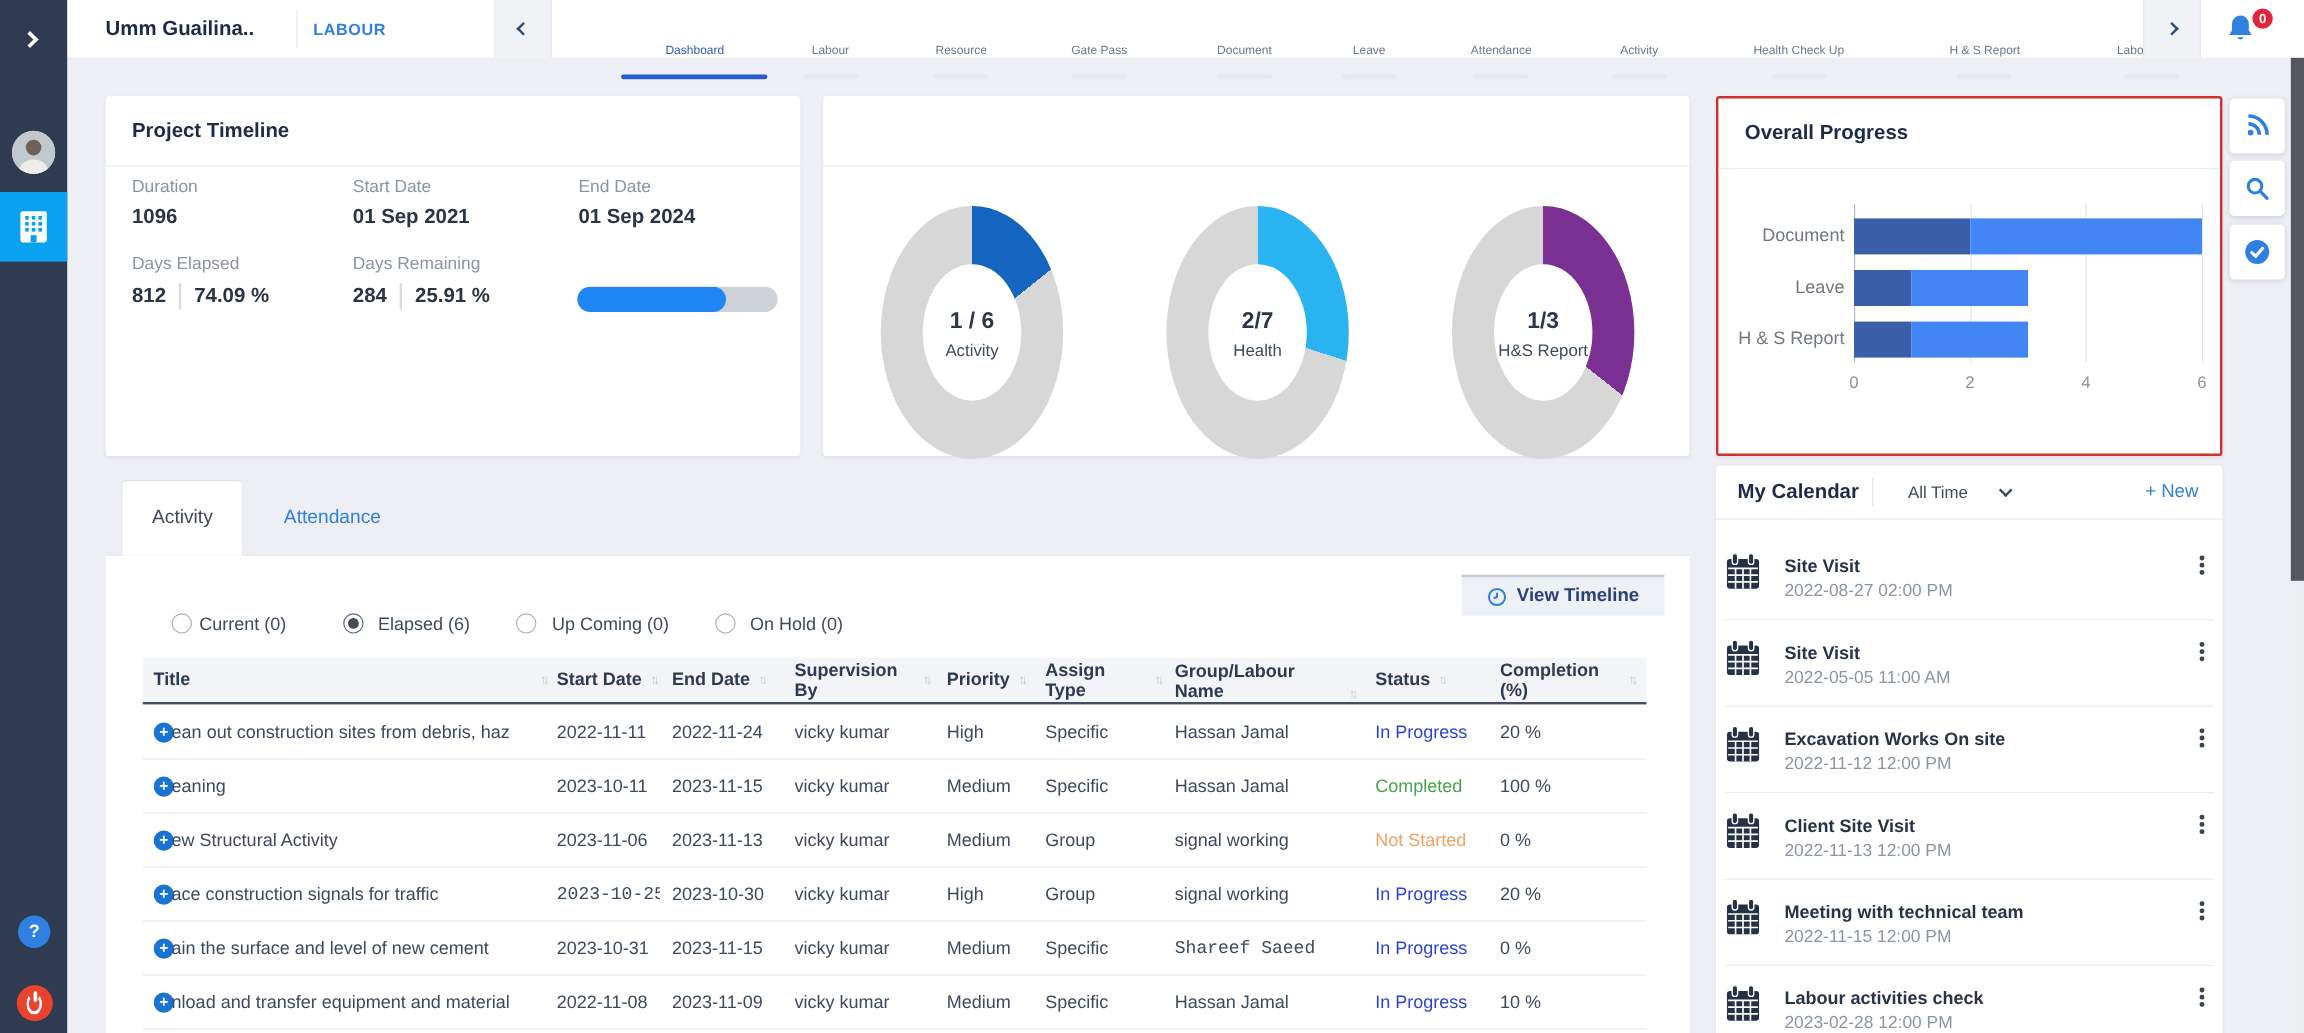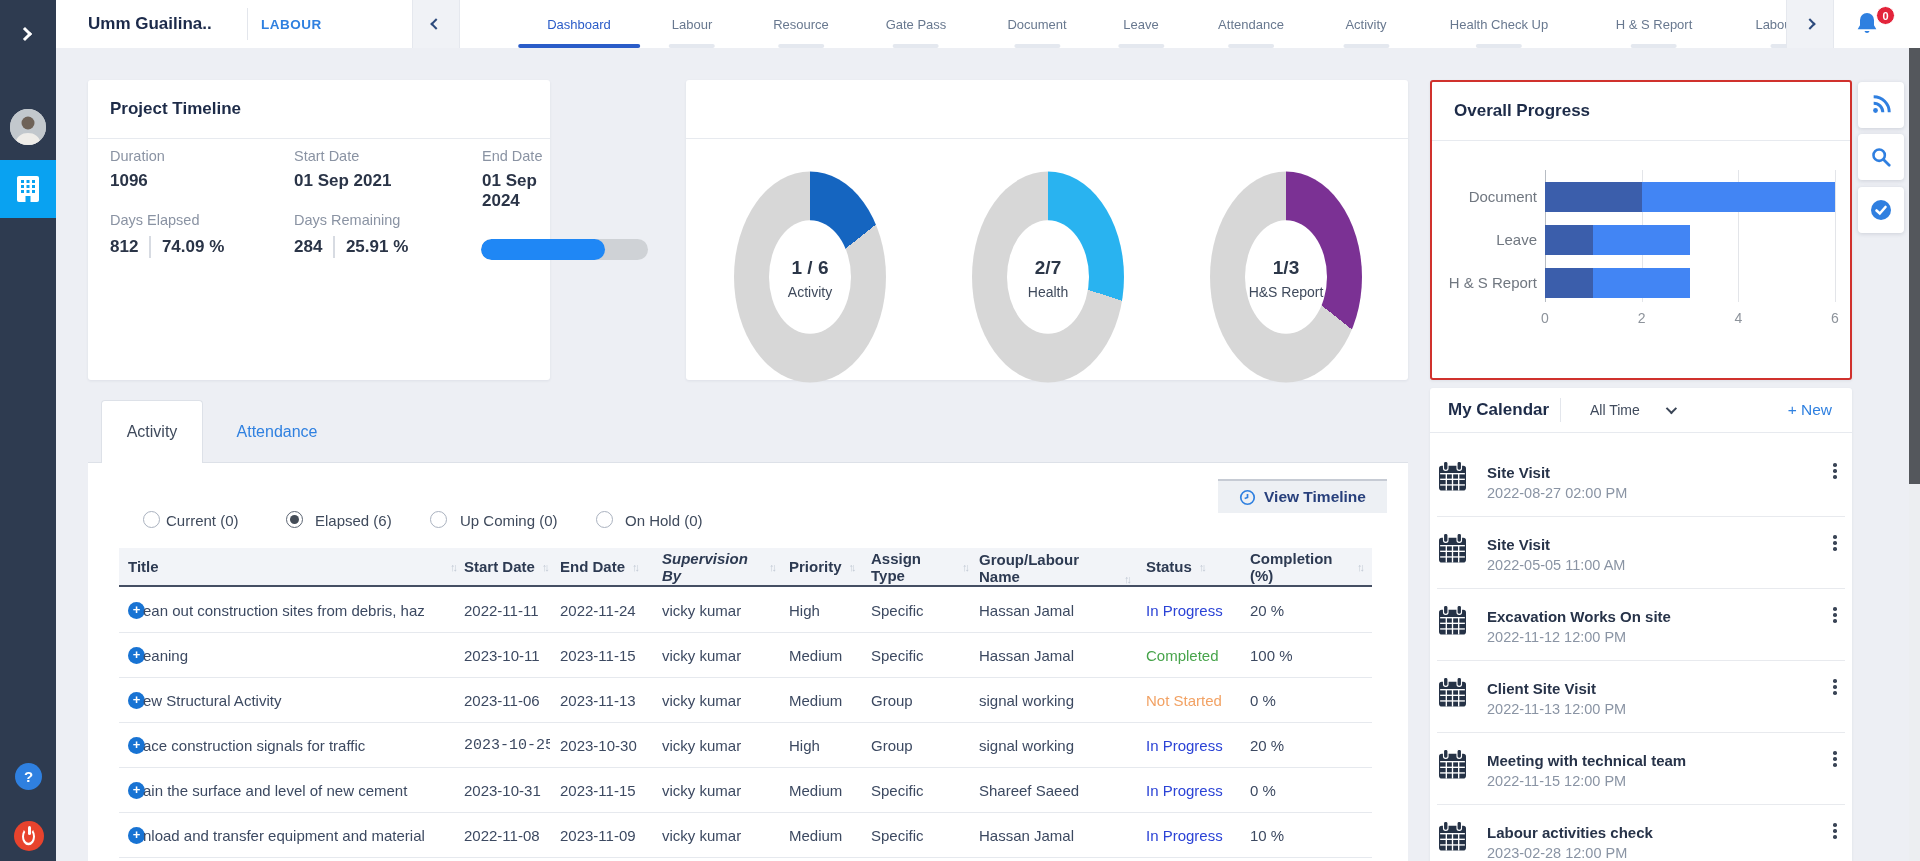--- a/index.html
+++ b/index.html
@@ -24,33 +24,33 @@
   #project-name { left:32px; top:0; height:48px; display:flex; align-items:center; font-size:17px; font-weight:bold; color:#1c2a4a; }
   .vdiv { width:1px; background:#e3e6ec; }
   #module-box { left:205px; top:0; height:48px; display:flex; align-items:center; }
   #module-label { font-size:13.5px; font-weight:bold; letter-spacing:.5px; color:#2f80e0; }
   .caret-down { display:inline-block; width:0; height:0; border-left:5px solid transparent; border-right:5px solid transparent; border-top:6px solid #2f80e0; margin-left:96px; }
   .navbox { top:0; width:48px; height:48px; background:#f0f2f6; border-left:1px solid #e5e8ee; border-right:1px solid #e5e8ee; display:flex; align-items:center; justify-content:center; }
   #nav-left { left:356px; } #nav-right { left:1730px; }
   .navbox .chev { border-color:#2c4a7c; width:8px; height:8px; border-width:2.5px; }
   .chev-left { transform:rotate(-135deg); } .chev-right { transform:rotate(45deg); }
   #tabs { left:0; top:0; width:1864px; height:48px; }
-  .toptab { position:absolute; top:0; height:48px; display:flex; align-items:center; transform:translateX(-50%); color:#68788f; font-size:13px; white-space:nowrap; cursor:pointer; }
+  .toptab { position:absolute; top:18px; height:48px; display:flex; align-items:center; transform:translateX(-50%); color:#68788f; font-size:10px; white-space:nowrap; cursor:pointer; }
   .toptab .tabline { position:absolute; bottom:0; left:50%; transform:translateX(-50%); height:4px; width:46px; background:#e4e8ef; border-radius:2px; }
   .toptab.active { color:#2a5cc8; }
   .toptab.active .tabline { width:122px; background:#2a5cc8; }
   #bell { left:1797px; top:10px; width:30px; height:30px; }
   #badge { left:1820px; top:6px; width:19px; height:19px; border-radius:50%; background:#e3243b; color:#fff; font-size:11px; font-weight:bold; display:flex; align-items:center; justify-content:center; border:1.5px solid #fff; }
 
   
   .card { position:absolute; background:#fff; border-radius:3px; box-shadow:0 1px 3px rgba(25,39,70,.07); }
   .card-title { position:absolute; left:22px; top:0; height:58px; display:flex; align-items:center; font-size:17px; font-weight:bold; color:#1d2b48; }
   .card-hdiv { position:absolute; left:0; top:58px; width:100%; height:1px; background:#e7eaef; }
 
-  #card-pt { left:88px; top:80px; width:462px; height:300px; }
+  #card-pt { left:88px; top:80px; width:579px; height:300px; }
   .pt-label { position:absolute; font-size:14.5px; color:#8a93a3; }
   .pt-value { position:absolute; font-size:17px; font-weight:bold; color:#2a3447; }
   .pt-split { position:absolute; display:flex; align-items:center; gap:11px; font-size:17px; font-weight:bold; color:#2a3447; }
   .pt-split .bar { width:1.5px; height:22px; background:#d7dbe2; }
   #pt-progress { position:absolute; left:393px; top:159px; width:167px; height:21px; border-radius:11px; background:#cfd2d6; overflow:hidden; }
   #pt-progress .fill { height:100%; border-radius:11px; }
 
   #card-rep { left:686px; top:80px; width:722px; height:300px; }
   .donut-wrap { position:absolute; width:152px; height:212px; }
   .ring { position:absolute; left:0; top:30px; width:152px; height:152px; border-radius:50%; transform:scaleY(1.387); }
@@ -302,21 +302,21 @@
       <span class="sort">↑↓</span>
     </div>
     <div class="th" style="left: 345px; width: 86px;">
       <span>Start Date</span>
       <span class="sort">↑↓</span>
     </div>
     <div class="th" style="left: 441px; width: 90px;">
       <span>End Date</span>
       <span class="sort">↑↓</span>
     </div>
-    <div class="th" style="left: 543px; width: 112px; font-style: italic;">
+    <div class="th" style="left: 543px; width: 112px;">
       <span>Supervision By</span>
       <span class="sort">↑↓</span>
     </div>
     <div class="th" style="left: 670px; width: 70px;">
       <span>Priority</span>
       <span class="sort">↑↓</span>
     </div>
     <div class="th" style="left: 752px; width: 96px;">
       <span>Assign Type</span>
       <span class="sort">↑↓</span>
@@ -394,21 +394,21 @@
     <div class="trow abs" style="position: absolute; top: 768px;">
       <div class="td" style="left: 9px; width: 327px;">
         <span class="plus-ic">+</span>
         <span>ain the surface and level of new cement</span>
       </div>
       <div class="td" style="left: 345px; width: 86px;">2023-10-31</div>
       <div class="td" style="left: 441px; width: 90px;">2023-11-15</div>
       <div class="td" style="left: 543px; width: 112px;">vicky kumar</div>
       <div class="td" style="left: 670px; width: 70px;">Medium</div>
       <div class="td" style="left: 752px; width: 96px;">Specific</div>
-      <div class="td" style="left: 860px; width: 150px;">Shareef Saeed</div>
+      <div class="td" style="left: 860px; width: 150px; font-family: Liberation Mono, monospace;">Shareef Saeed</div>
       <div class="td" style="left: 1027px; width: 78px; color: rgb(43, 67, 214);">In Progress</div>
       <div class="td" style="left: 1131px; width: 112px;">0 %</div>
     </div>
     <div class="trow abs" style="position: absolute; top: 813px;">
       <div class="td" style="left: 9px; width: 327px;">
         <span class="plus-ic">+</span>
         <span>nload and transfer equipment and material</span>
       </div>
       <div class="td" style="left: 345px; width: 86px;">2022-11-08</div>
       <div class="td" style="left: 441px; width: 90px;">2023-11-09</div>

